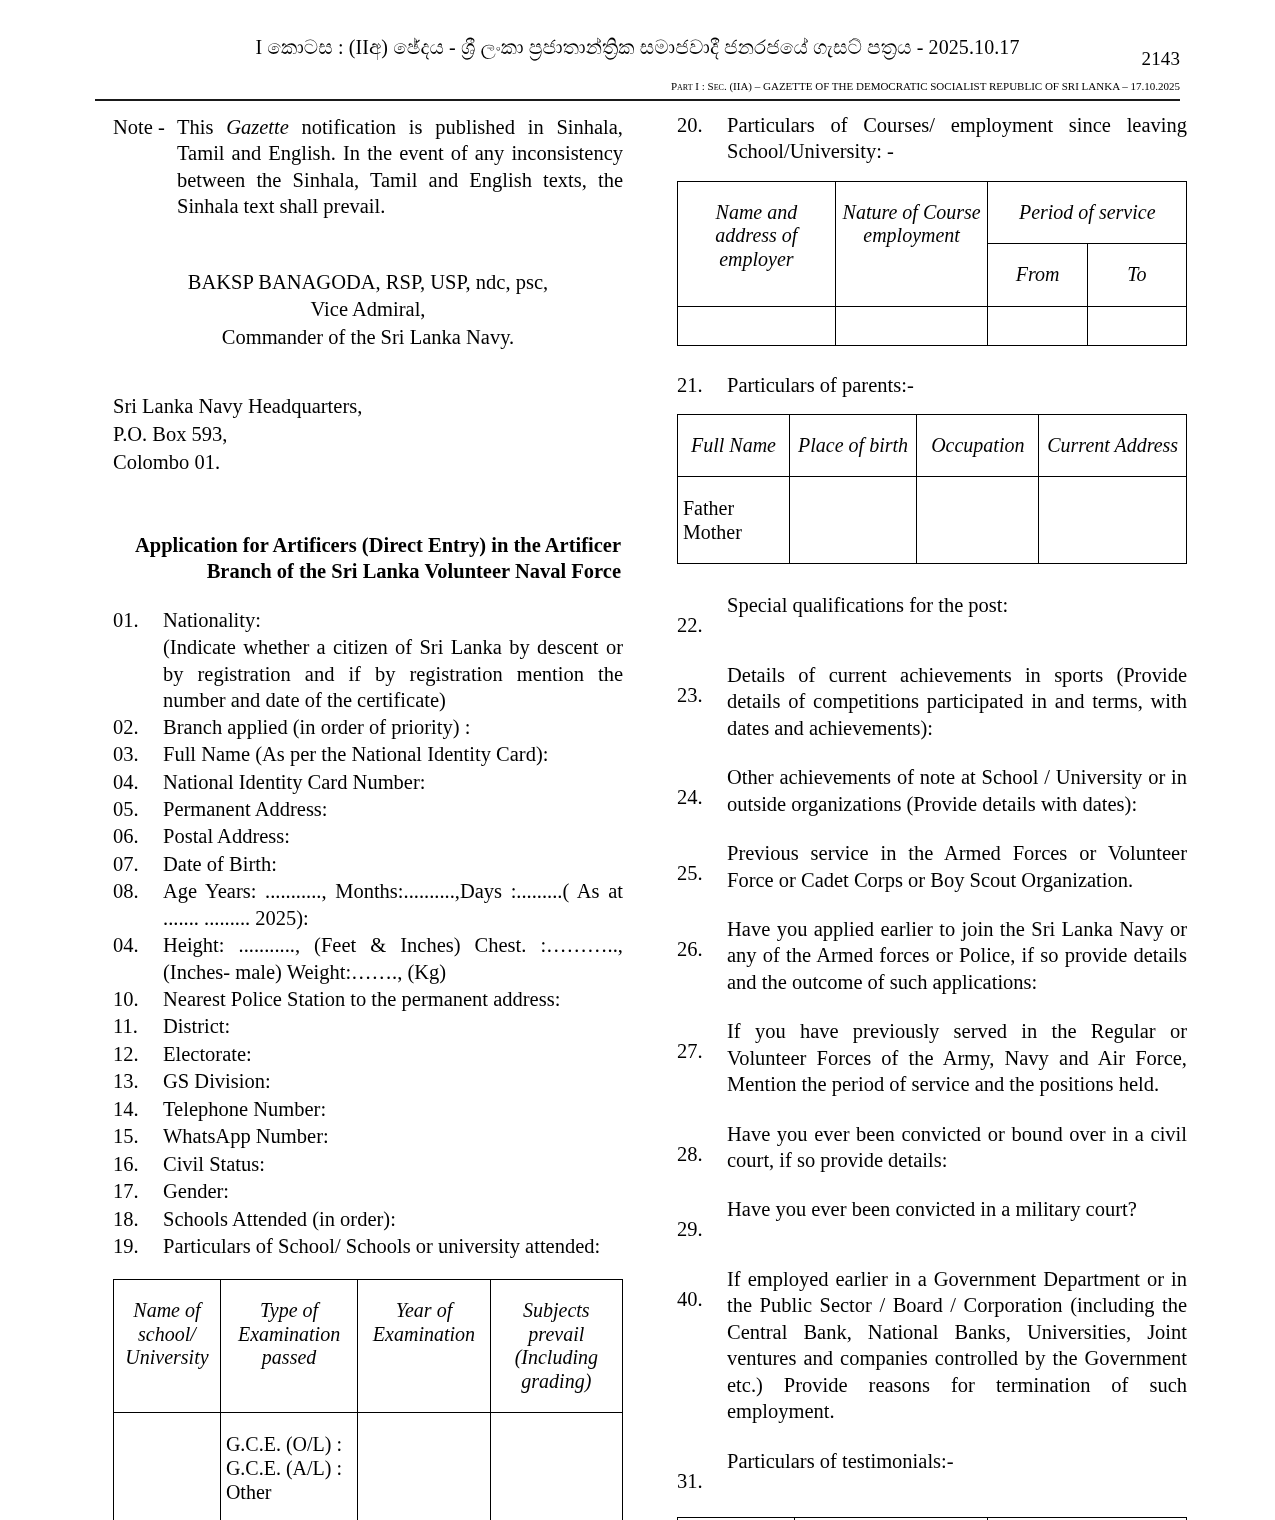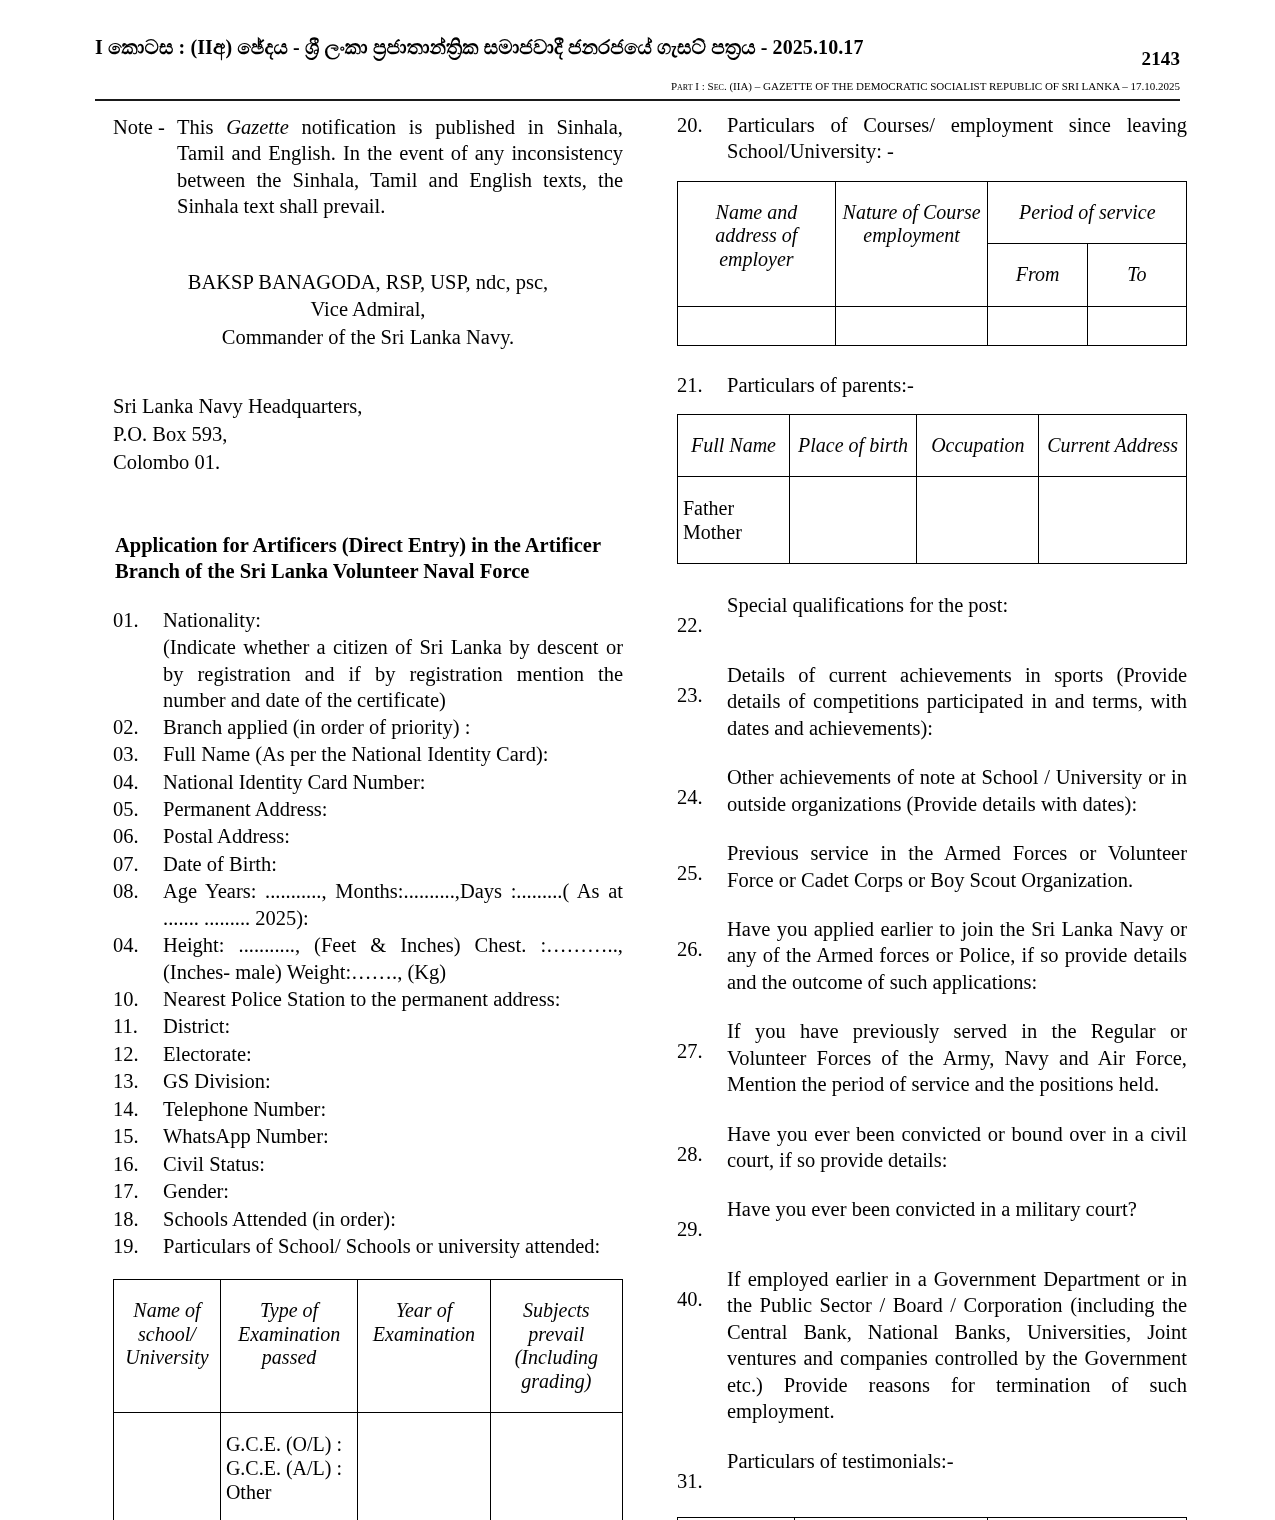--- a/index.html
+++ b/index.html
@@ -21,24 +21,24 @@
   .page-header {
     position: absolute;
     left: 0;
     top: 0;
     width: 1275px;
     padding: 36px 95px 0 95px;
   }
   .hdr-line1 {
     display: flex;
     align-items: baseline;
+    justify-content: center;
     position: relative;
     font-size: 20px;
     letter-spacing: 0.1px;
-    font-weight: bold;
   }
   .hdr-line1-main {
     text-align: center;
     white-space: nowrap;
   }
   .hdr-pageno {
     position: absolute;
     right: 0;
     top: 12px;
     font-size: 19px;
@@ -102,21 +102,21 @@
   .address {
     font-size: 20.5px;
     line-height: 1.38;
     margin-top: 40px;
   }
 
   .app-title {
     font-weight: bold;
     font-size: 20.5px;
     line-height: 1.3;
-    text-align: left;
+    text-align: right;
     margin-top: 55px;
     padding: 0 2px;
   }
 
   
   .items { margin-top: 22px; }
   .item {
     display: flex;
     font-size: 20.5px;
     line-height: 1.29;

